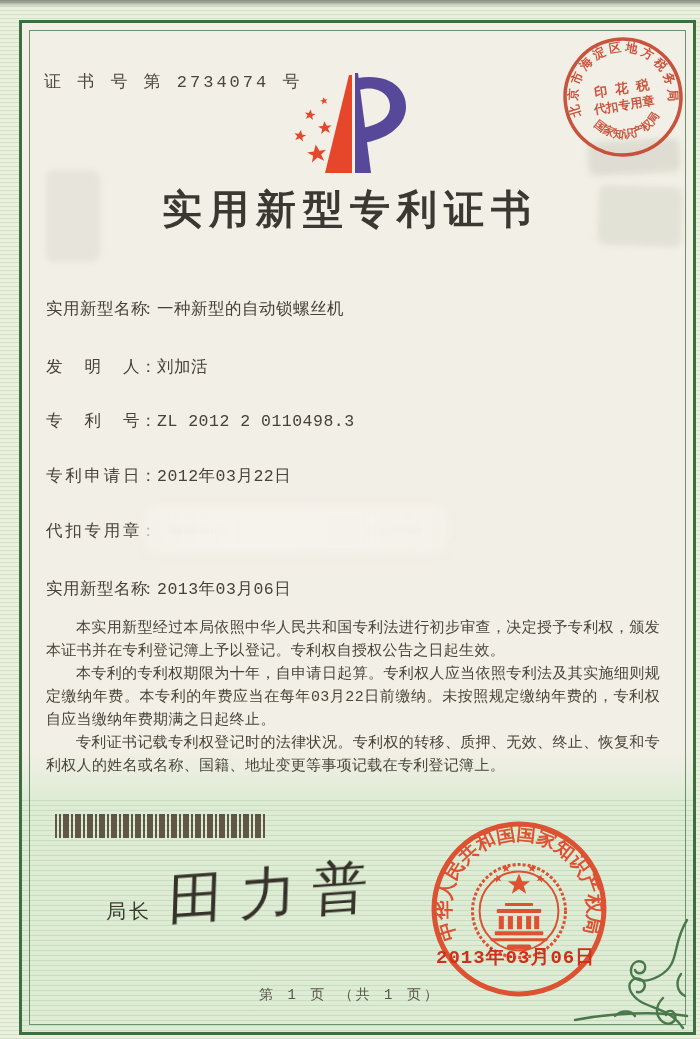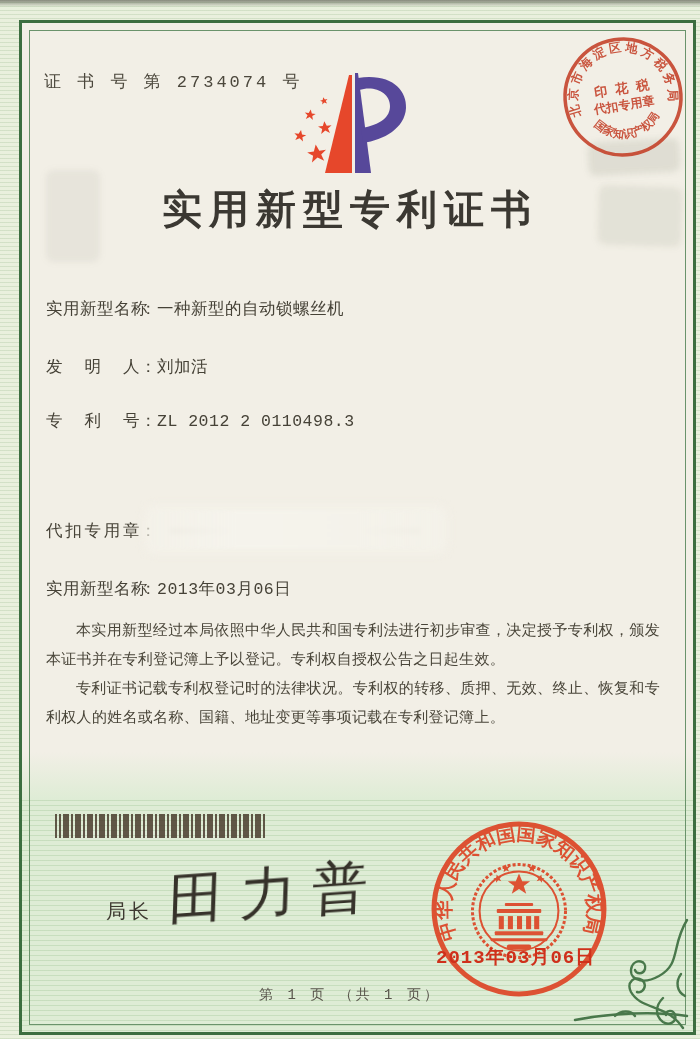--- a/index.html
+++ b/index.html
@@ -25,21 +25,21 @@
   .title{position:absolute;left:0;right:0;top:182px;margin:0;text-align:center;font-size:40px;font-weight:700;letter-spacing:7px;color:#3b3832;z-index:4;}
   .logo{position:absolute;left:272px;top:72px;width:156px;height:112px;z-index:3;}
   .tax-stamp{position:absolute;left:560px;top:34px;width:126px;height:126px;transform:rotate(-9deg);opacity:.88;z-index:4;}
   .field-row{position:absolute;left:46px;font-size:16.5px;color:#464237;letter-spacing:.5px;z-index:4;white-space:nowrap;}
   .field-label{display:inline-block;width:94px;text-align:justify;text-align-last:justify;vertical-align:bottom;}
   .redaction{position:absolute;left:150px;top:511px;width:292px;height:37px;z-index:6;
     background:linear-gradient(90deg,rgba(244,242,234,.75),#f5f3ec 30%,#f4f2ea 70%,rgba(244,242,234,.8));
     box-shadow:0 0 8px 5px rgba(244,242,234,.85);filter:blur(1.5px);border-radius:4px;}
   .red-streak{position:absolute;left:170px;top:528px;width:250px;height:6px;background:rgba(120,115,100,.18);filter:blur(2px);z-index:5;}
   .paras{position:absolute;left:46px;width:614px;top:617px;z-index:4;}
-  .paras p{margin:0;font-size:15px;line-height:29px;text-indent:2em;text-align:justify;color:#494539;letter-spacing:.3px;}
+  .paras p{margin:0;font-size:15px;line-height:23px;text-indent:2em;text-align:justify;color:#494539;letter-spacing:.3px;}
   .barcode{position:absolute;left:55px;top:814px;width:212px;height:24px;z-index:4;opacity:.82;
     background-image:
       repeating-linear-gradient(90deg,#453729 0 2px,transparent 2px 4px),
       repeating-linear-gradient(90deg,transparent 0 9px,#453729 9px 12px),
       repeating-linear-gradient(90deg,transparent 0 23px,#453729 23px 24px);}
   .sig-title{position:absolute;left:106px;top:898px;font-size:20px;letter-spacing:3px;color:#3e3a31;z-index:4;}
   .sig-name{position:absolute;left:168px;top:856px;font-size:56px;color:#36322a;letter-spacing:16px;
     transform:rotate(-4deg) skewX(-6deg);white-space:nowrap;z-index:4;filter:blur(.3px);}
   .seal{position:absolute;left:428px;top:818px;width:182px;height:182px;z-index:6;opacity:.92;}
   .seal-date{position:absolute;left:436px;top:944px;width:156px;text-align:center;font-size:19px;font-weight:700;
@@ -97,31 +97,35 @@
 
   <div class="field-row" style="top:298px">
     <span class="field-label">实用新型名称</span><span>：</span><span>一种新型的自动锁螺丝机</span>
   </div>
   <div class="field-row" style="top:356px">
     <span class="field-label">发明人</span><span>：</span><span>刘加活</span>
   </div>
   <div class="field-row" style="top:410px">
     <span class="field-label">专利号</span><span>：</span><span>ZL 2012 2 0110498.3</span>
   </div>
+  <div class="field-row" style="top:465px">
+    <span class="field-label">专利申请日</span><span>：</span><span>2012年03月22日</span>
+  </div>
   <div class="field-row" style="top:520px">
     <span class="field-label">代扣专用章</span><span>：</span><span></span>
   </div>
   <div class="field-row" style="top:578px">
     <span class="field-label">实用新型名称</span><span>：</span><span>2013年03月06日</span>
   </div>
   <div class="red-streak"></div>
   <div class="redaction"></div>
 
   <div class="paras">
     <p>本实用新型经过本局依照中华人民共和国专利法进行初步审查，决定授予专利权，颁发本证书并在专利登记簿上予以登记。专利权自授权公告之日起生效。</p>
+    <p>本专利的专利权期限为十年，自申请日起算。专利权人应当依照专利法及其实施细则规定缴纳年费。本专利的年费应当在每年03月22日前缴纳。未按照规定缴纳年费的，专利权自应当缴纳年费期满之日起终止。</p>
     <p>专利证书记载专利权登记时的法律状况。专利权的转移、质押、无效、终止、恢复和专利权人的姓名或名称、国籍、地址变更等事项记载在专利登记簿上。</p>
   </div>
 
   <div class="barcode"></div>
 
   <div class="sig-title">局长</div>
   <div class="sig-name">田力普</div>
 
   <svg class="seal" viewBox="0 0 180 180">
     <defs>

